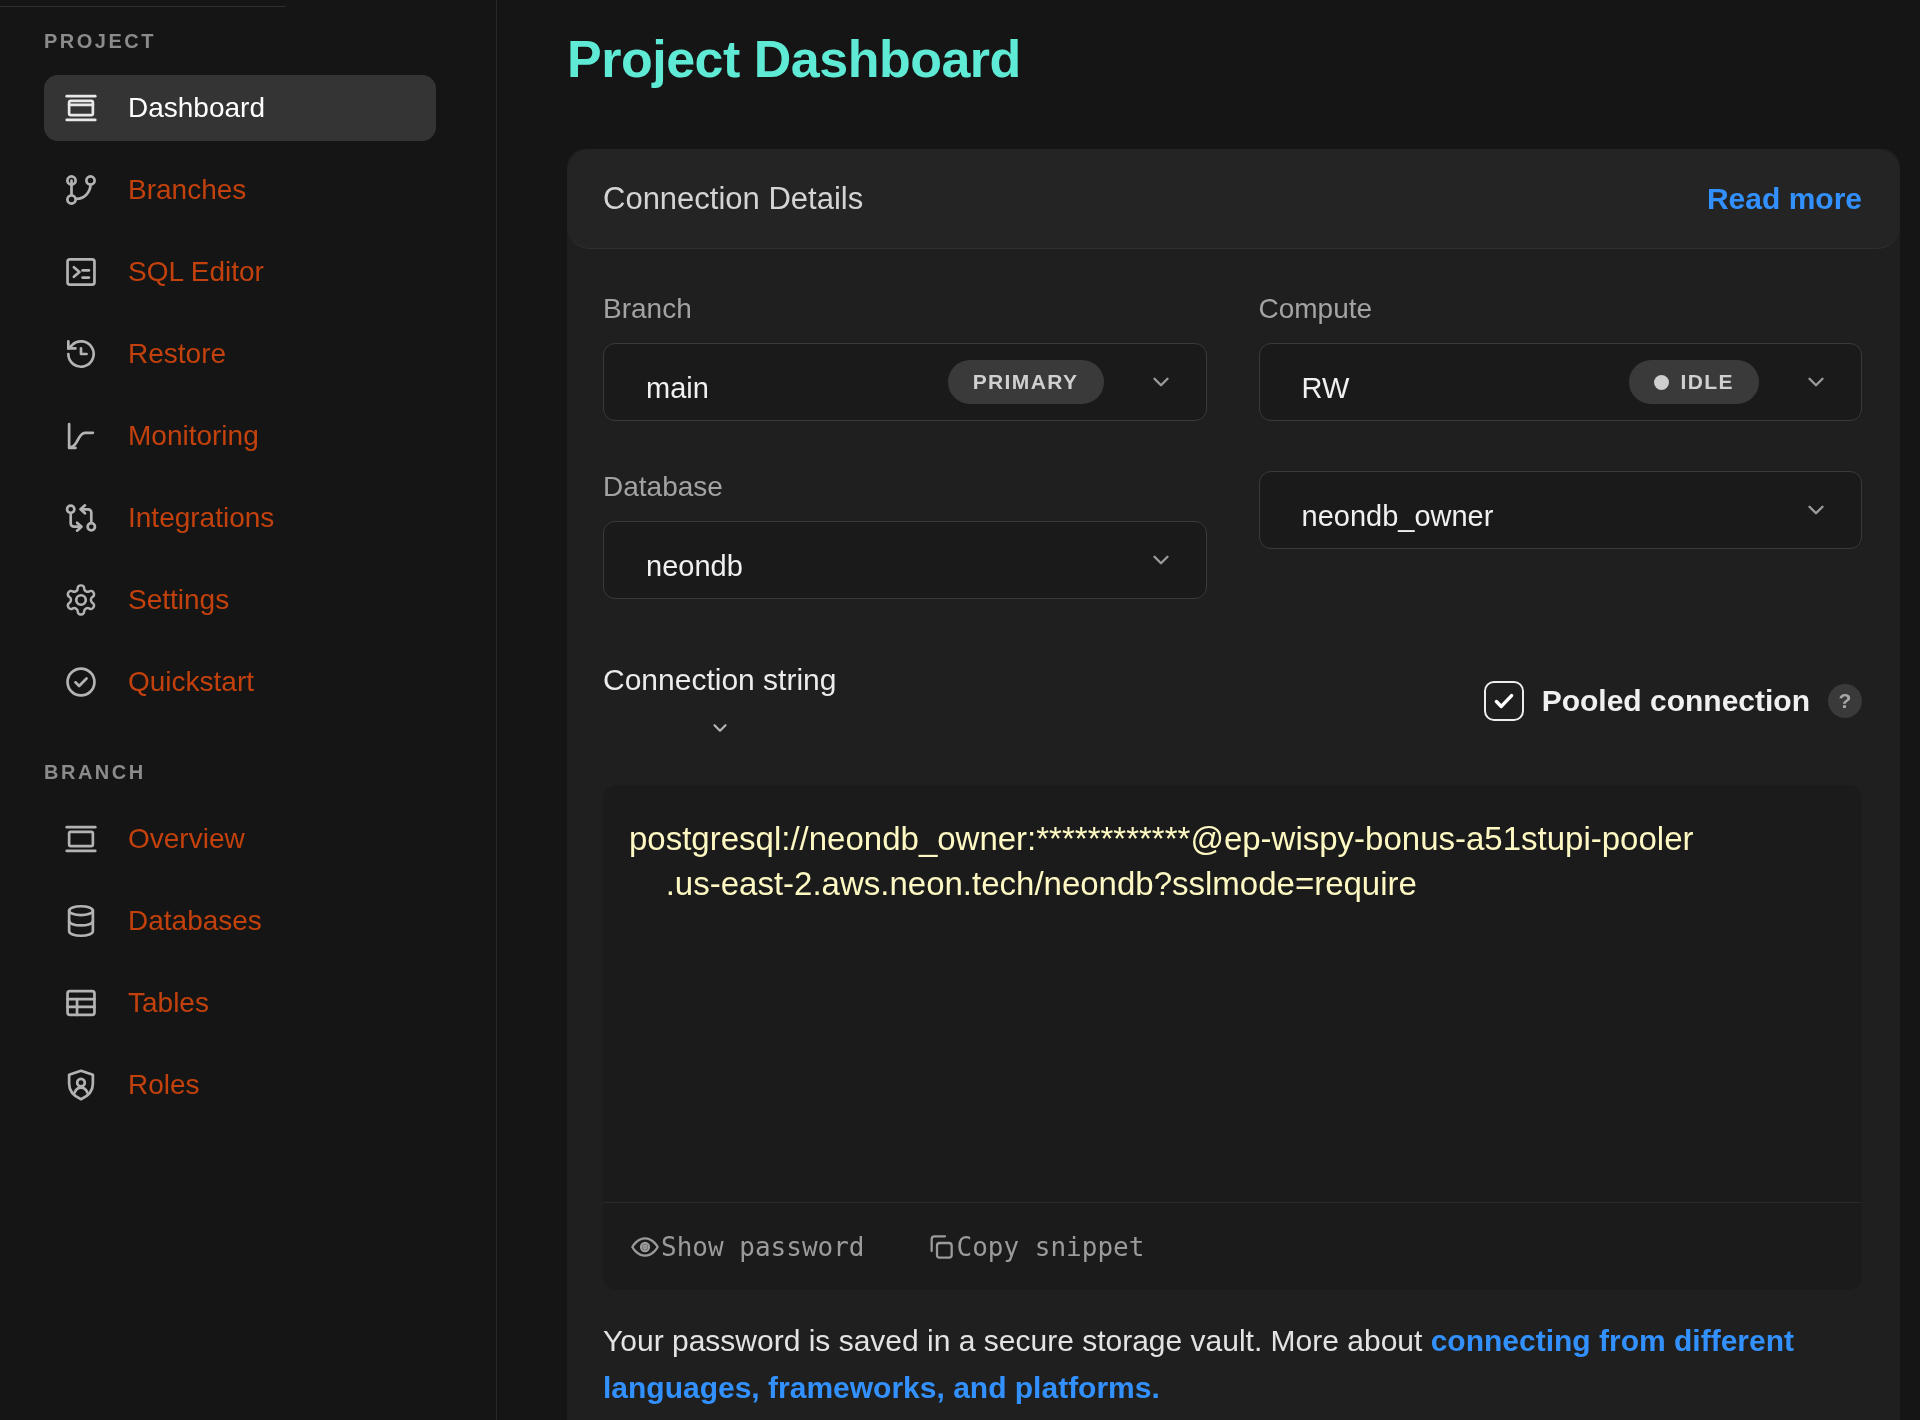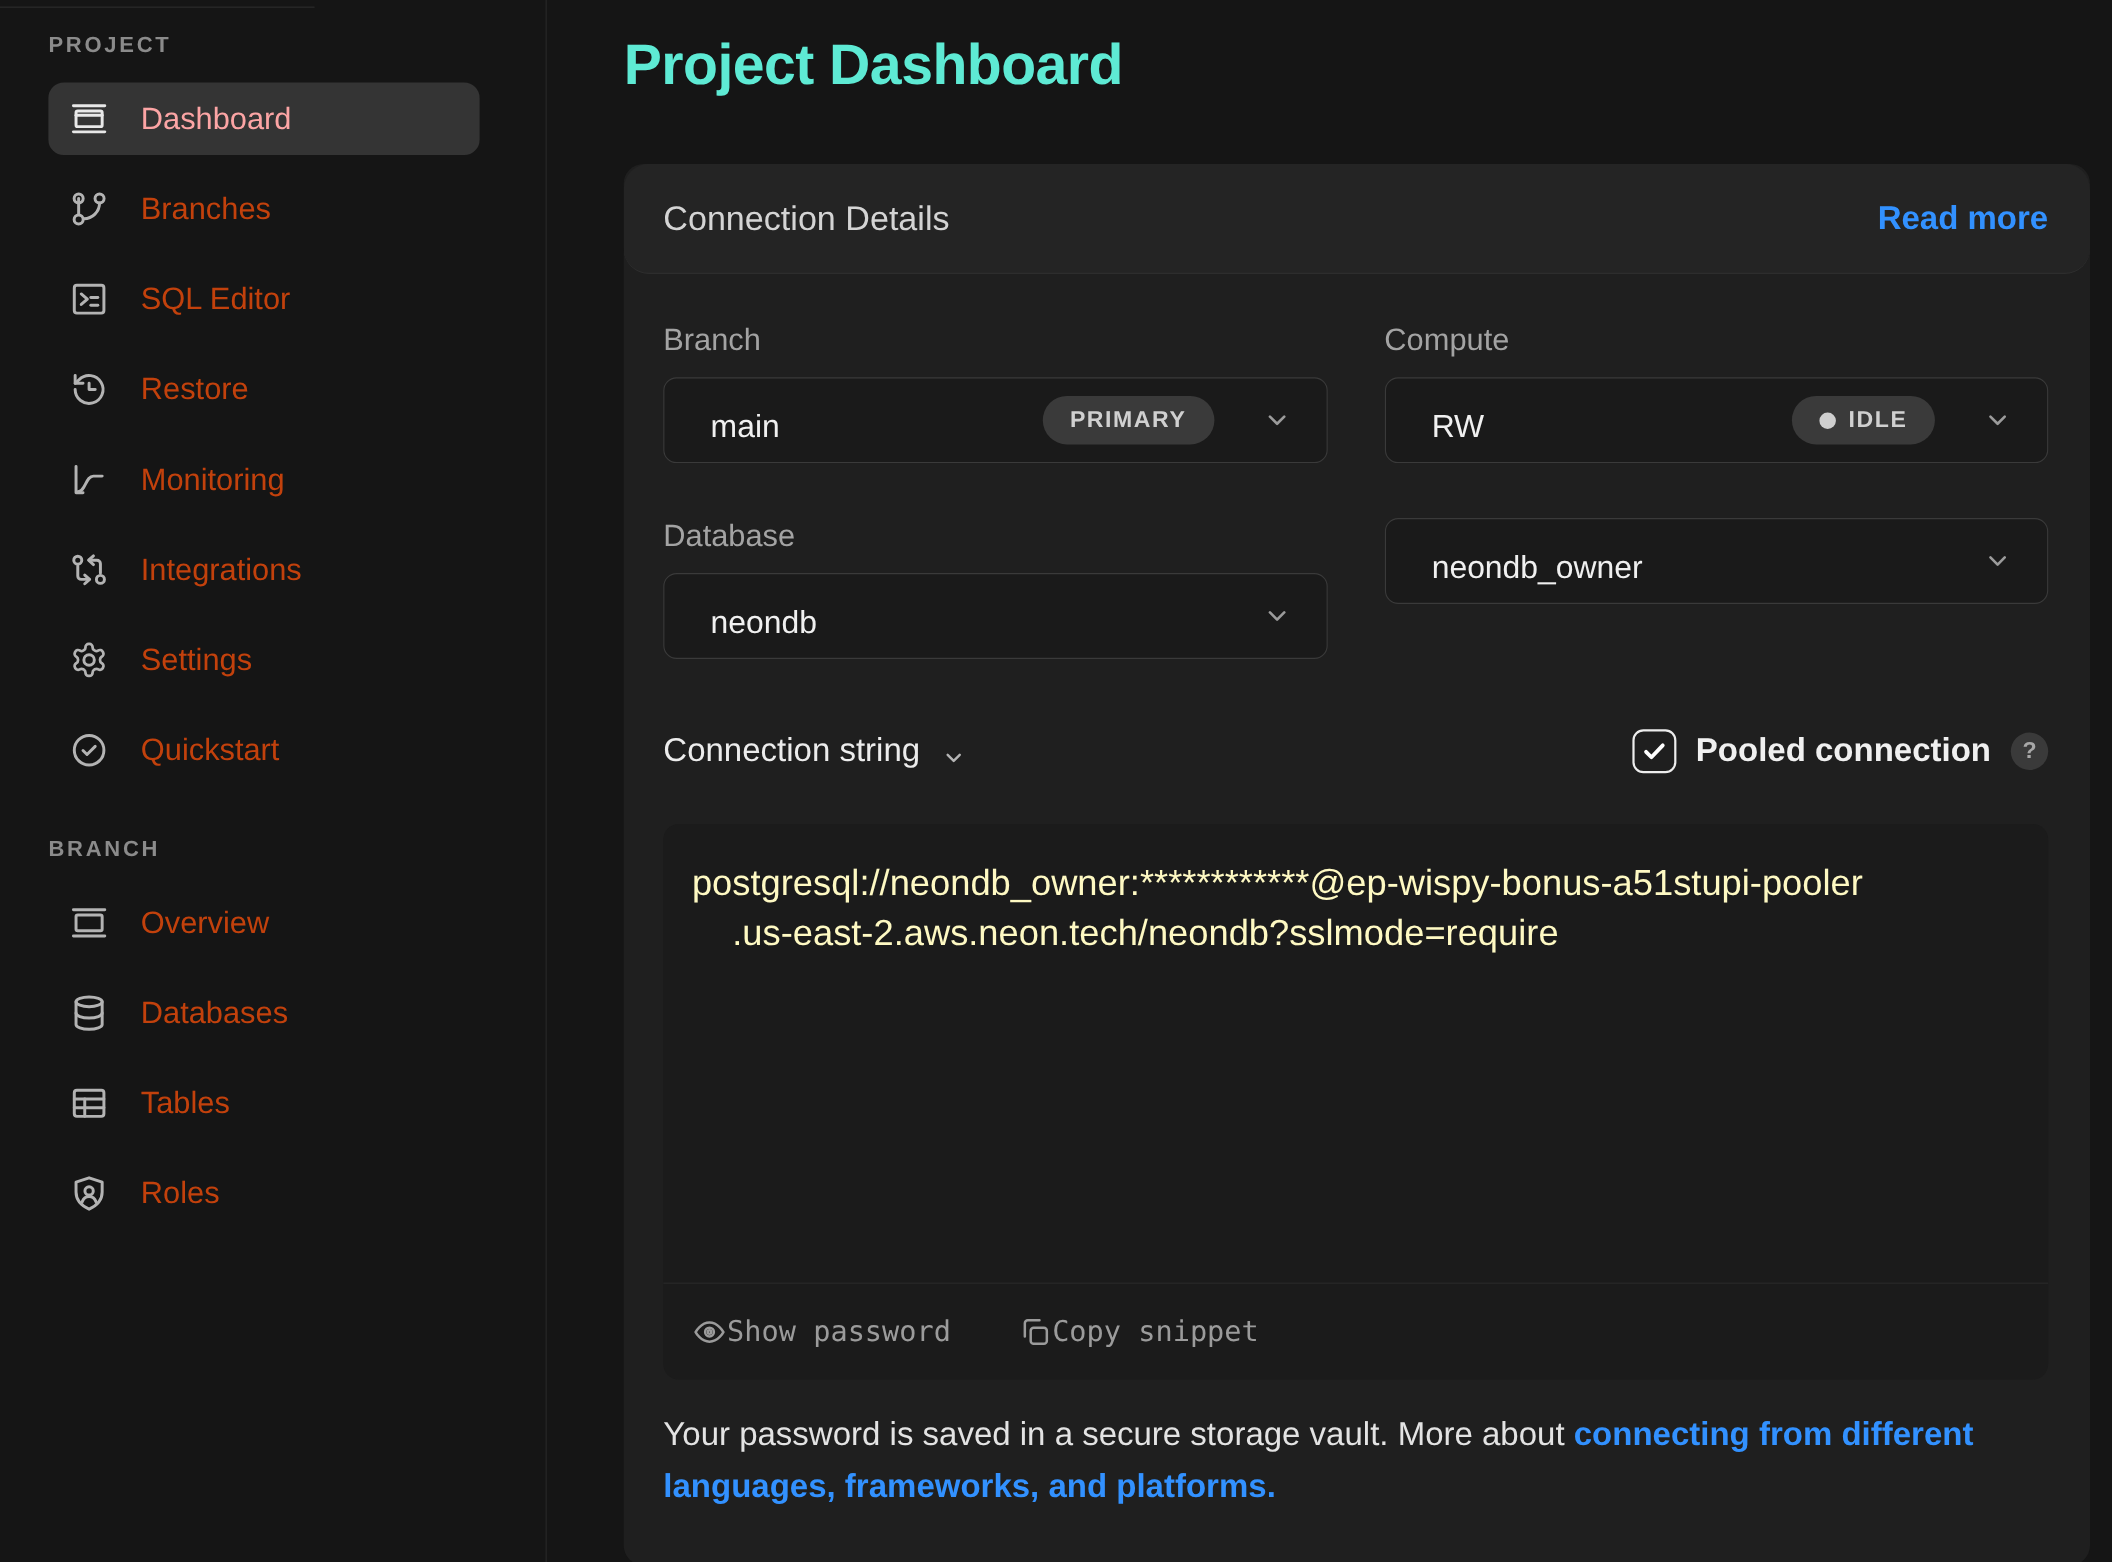--- a/index.html
+++ b/index.html
@@ -27,21 +27,21 @@
   }
   .section-title.branch-title { margin-top:46px; }
   .nav-item {
     display:flex; align-items:center; gap:28px;
     height:66px; padding:0 18px; margin-bottom:16px;
     border-radius:14px; cursor:pointer;
     color:#c2410c; font-size:28px;
   }
   .nav-item .icon { width:38px; height:38px; display:flex; align-items:center; justify-content:center; color:#b3b3b3; }
   .nav-item .icon svg { width:38px; height:38px; }
-  .nav-item.active { background:#343434; color:#fca5a5; }
+  .nav-item.active { background:#343434; color:#ffffff; }
   .nav-item.active .icon { color:#e8e8e8; }
 
   
   .main { flex:1; padding:0 20px 0 70px; }
   .page-title {
     margin-top:29px;
     font-size:52px; font-weight:700; letter-spacing:-0.5px;
     color:#5eead4;
   }
   .card {
@@ -80,21 +80,21 @@
   .badge {
     margin-left:auto; margin-right:16px;
     display:flex; align-items:center; gap:12px;
     background:#3a3a3a; color:#d0d0d0;
     border-radius:999px; padding:10px 25px;
     font-size:21px; font-weight:600; letter-spacing:1.4px;
   }
   .badge .dot { width:15px; height:15px; border-radius:50%; background:#cfcfcf; display:inline-block; }
 
   .conn-row { margin-top:64px; display:flex; align-items:center; justify-content:space-between; }
-  .conn-left { display:flex; align-items:flex-end; gap:20px; cursor:pointer; }
+  .conn-left { display:flex; align-items:center; gap:20px; cursor:pointer;flex-direction:column; }
   .conn-left .conn-label { font-size:30px; font-weight:500; color:#ececec; }
   .conn-left .chevron-sm { width:22px; height:22px; color:#b5b5b5; }
   .conn-right { display:flex; align-items:center; gap:18px; }
   .checkbox {
     width:40px; height:40px; border:2.5px solid #ededed; border-radius:10px;
     display:flex; align-items:center; justify-content:center; cursor:pointer;
     color:#ffffff;
   }
   .checkbox svg { width:26px; height:26px; }
   .pooled-label { font-size:30px; font-weight:600; color:#f0f0f0; cursor:pointer; }

